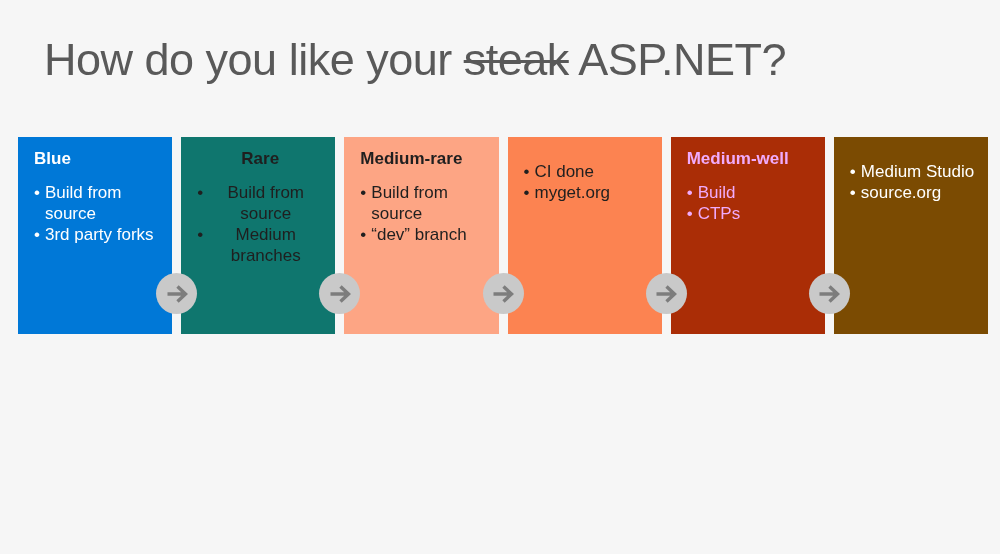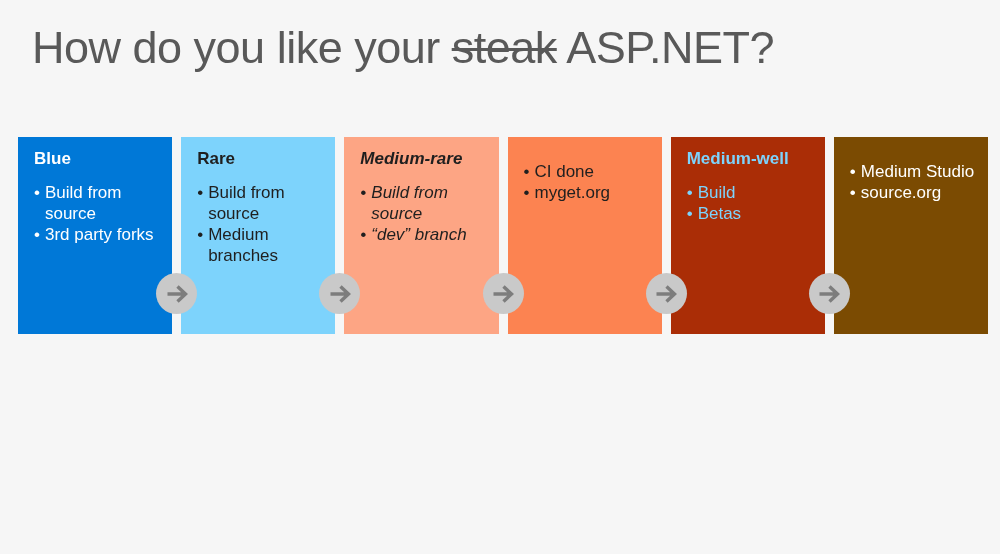--- a/index.html
+++ b/index.html
@@ -7,21 +7,21 @@
     position: relative;
     width: 1000px;
     height: 554px;
     overflow: hidden;
     font-family: "Liberation Sans", "DejaVu Sans", sans-serif;
   }
   .title {
     position: absolute;
     left: 32px;
     top: 22px;
-    margin: 0;
+    margin: 12px;
     font-size: 45px;
     font-weight: 300;
     letter-spacing: -0.5px;
     white-space: nowrap;
   }
   .struck { text-decoration: line-through; text-decoration-thickness: 2.5px; }
 
   .steps {
     position: absolute;
     left: 18px;
@@ -86,40 +86,40 @@
             <span class="btext">3rd party forks</span>
           </li>
         </ul>
     <div class="arrow-badge" style="background: rgb(201, 201, 201);">
       <svg width="26" height="26" viewBox="0 0 26 26">
         <path d="M3.5 13 H21 M13.5 5.5 L21.5 13 L13.5 20.5" fill="none" stroke="#7d7d7d" stroke-width="3.4" stroke-linecap="butt" stroke-linejoin="miter"></path>
       </svg>
     </div>
   </div>
 
-  <div class="step" style="background: #7dd3fc; color: rgb(31, 31, 31);">
+  <div class="step" style="background: #0f766e; color: rgb(31, 31, 31); text-align: center;">
     <div class="step-label">Rare</div>
     <ul class="bullets">
           <li>
             <span class="dot">•</span>
             <span class="btext">Build from source</span>
           </li>
           <li>
             <span class="dot">•</span>
             <span class="btext">Medium branches</span>
           </li>
         </ul>
     <div class="arrow-badge" style="background: rgb(201, 201, 201);">
       <svg width="26" height="26" viewBox="0 0 26 26">
         <path d="M3.5 13 H21 M13.5 5.5 L21.5 13 L13.5 20.5" fill="none" stroke="#7d7d7d" stroke-width="3.4" stroke-linecap="butt" stroke-linejoin="miter"></path>
       </svg>
     </div>
   </div>
 
-  <div class="step" style="background: rgb(253, 165, 132); color: rgb(31, 31, 31); font-style: italic;">
+  <div class="step" style="background: rgb(253, 165, 132); color: rgb(31, 31, 31);">
     <div class="step-label">Medium-rare</div>
     <ul class="bullets">
           <li>
             <span class="dot">•</span>
             <span class="btext">Build from source</span>
           </li>
           <li>
             <span class="dot">•</span>
             <span class="btext">“dev” branch</span>
           </li>
@@ -142,30 +142,30 @@
             <span class="btext">myget.org</span>
           </li>
         </ul>
     <div class="arrow-badge" style="background: rgb(201, 201, 201);">
       <svg width="26" height="26" viewBox="0 0 26 26">
         <path d="M3.5 13 H21 M13.5 5.5 L21.5 13 L13.5 20.5" fill="none" stroke="#7d7d7d" stroke-width="3.4" stroke-linecap="butt" stroke-linejoin="miter"></path>
       </svg>
     </div>
   </div>
 
-  <div class="step" style="background: rgb(170, 45, 6); color: #7dd3fc;">
+  <div class="step" style="background: rgb(170, 45, 6); color: #f0abfc;">
     <div class="step-label">Medium-well</div>
     <ul class="bullets">
           <li>
             <span class="dot">•</span>
             <span class="btext">Build</span>
           </li>
           <li>
             <span class="dot">•</span>
-            <span class="btext">Betas</span>
+            <span class="btext">CTPs</span>
           </li>
         </ul>
     <div class="arrow-badge" style="background: rgb(201, 201, 201);">
       <svg width="26" height="26" viewBox="0 0 26 26">
         <path d="M3.5 13 H21 M13.5 5.5 L21.5 13 L13.5 20.5" fill="none" stroke="#7d7d7d" stroke-width="3.4" stroke-linecap="butt" stroke-linejoin="miter"></path>
       </svg>
     </div>
   </div>
 
   <div class="step" style="background: rgb(123, 75, 2); color: rgb(255, 255, 255);">

